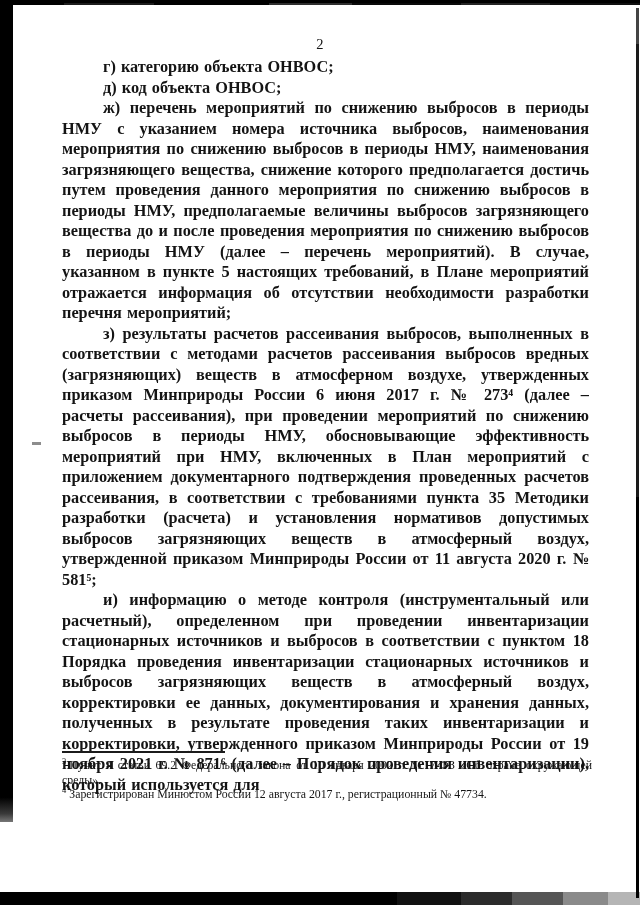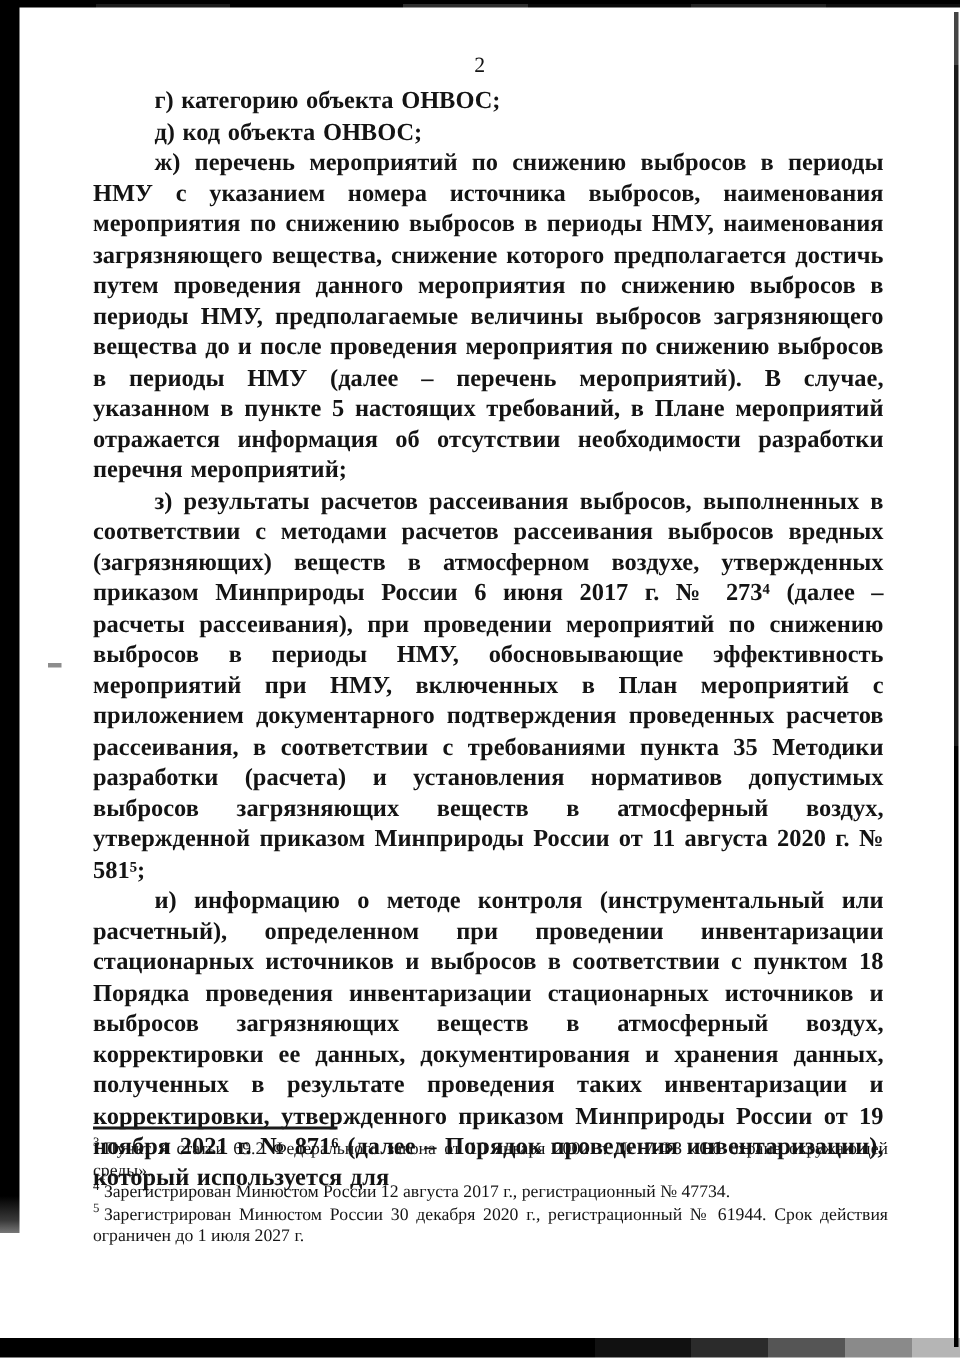--- a/index.html
+++ b/index.html
@@ -91,21 +91,20 @@
     <p class="para">д) код объекта ОНВОС;</p>
     <p class="para">ж) перечень мероприятий по снижению выбросов в периоды НМУ с указанием номера источника выбросов, наименования мероприятия по снижению выбросов в периоды НМУ, наименования загрязняющего вещества, снижение которого предполагается достичь путем проведения данного мероприятия по снижению выбросов в периоды НМУ, предполагаемые величины выбросов загрязняющего вещества до и после проведения мероприятия по снижению выбросов в периоды НМУ (далее – перечень мероприятий). В случае, указанном в пункте 5 настоящих требований, в Плане мероприятий отражается информация об отсутствии необходимости разработки перечня мероприятий;</p>
     <p class="para">з) результаты расчетов рассеивания выбросов, выполненных в соответствии с методами расчетов рассеивания выбросов вредных (загрязняющих) веществ в атмосферном воздухе, утвержденных приказом Минприроды России 6 июня 2017 г. № 273⁴ (далее – расчеты рассеивания), при проведении мероприятий по снижению выбросов в периоды НМУ, обосновывающие эффективность мероприятий при НМУ, включенных в План мероприятий с приложением документарного подтверждения проведенных расчетов рассеивания, в соответствии с требованиями пункта 35 Методики разработки (расчета) и установления нормативов допустимых выбросов загрязняющих веществ в атмосферный воздух, утвержденной приказом Минприроды России от 11 августа 2020 г. № 581⁵;</p>
     <p class="para">и) информацию о методе контроля (инструментальный или расчетный), определенном при проведении инвентаризации стационарных источников и выбросов в соответствии с пунктом 18 Порядка проведения инвентаризации стационарных источников и выбросов загрязняющих веществ в атмосферный воздух, корректировки ее данных, документирования и хранения данных, полученных в результате проведения таких инвентаризации и корректировки, утвержденного приказом Минприроды России от 19 ноября 2021 г. № 871⁶ (далее – Порядок проведения инвентаризации), который используется для</p>
   </div>
 
   <div class="footnotes">
     <div class="fn-sep"></div>
     <p class="fn"><sup>3</sup><span>Пункт 4 статьи 69.2 Федерального закона от 10 января 2002 г. № 7-ФЗ «Об охране окружающей среды».</span></p>
     <p class="fn"><sup>4</sup><span>Зарегистрирован Минюстом России 12 августа 2017 г., регистрационный № 47734.</span></p>
-    <p class="fn"><sup>5</sup><span>Зарегистрирован Минюстом России 30 декабря 2020 г., регистрационный № 61944. Срок действия ограничен до 1 июля 2027 г.</span></p>
   </div>
 
   <div class="art art-left"></div>
   <div class="art art-top"></div>
   <div class="art art-bottom"></div>
   <div class="art art-right"></div>
   <div class="art art-dash"></div>
 
 </div>
 

